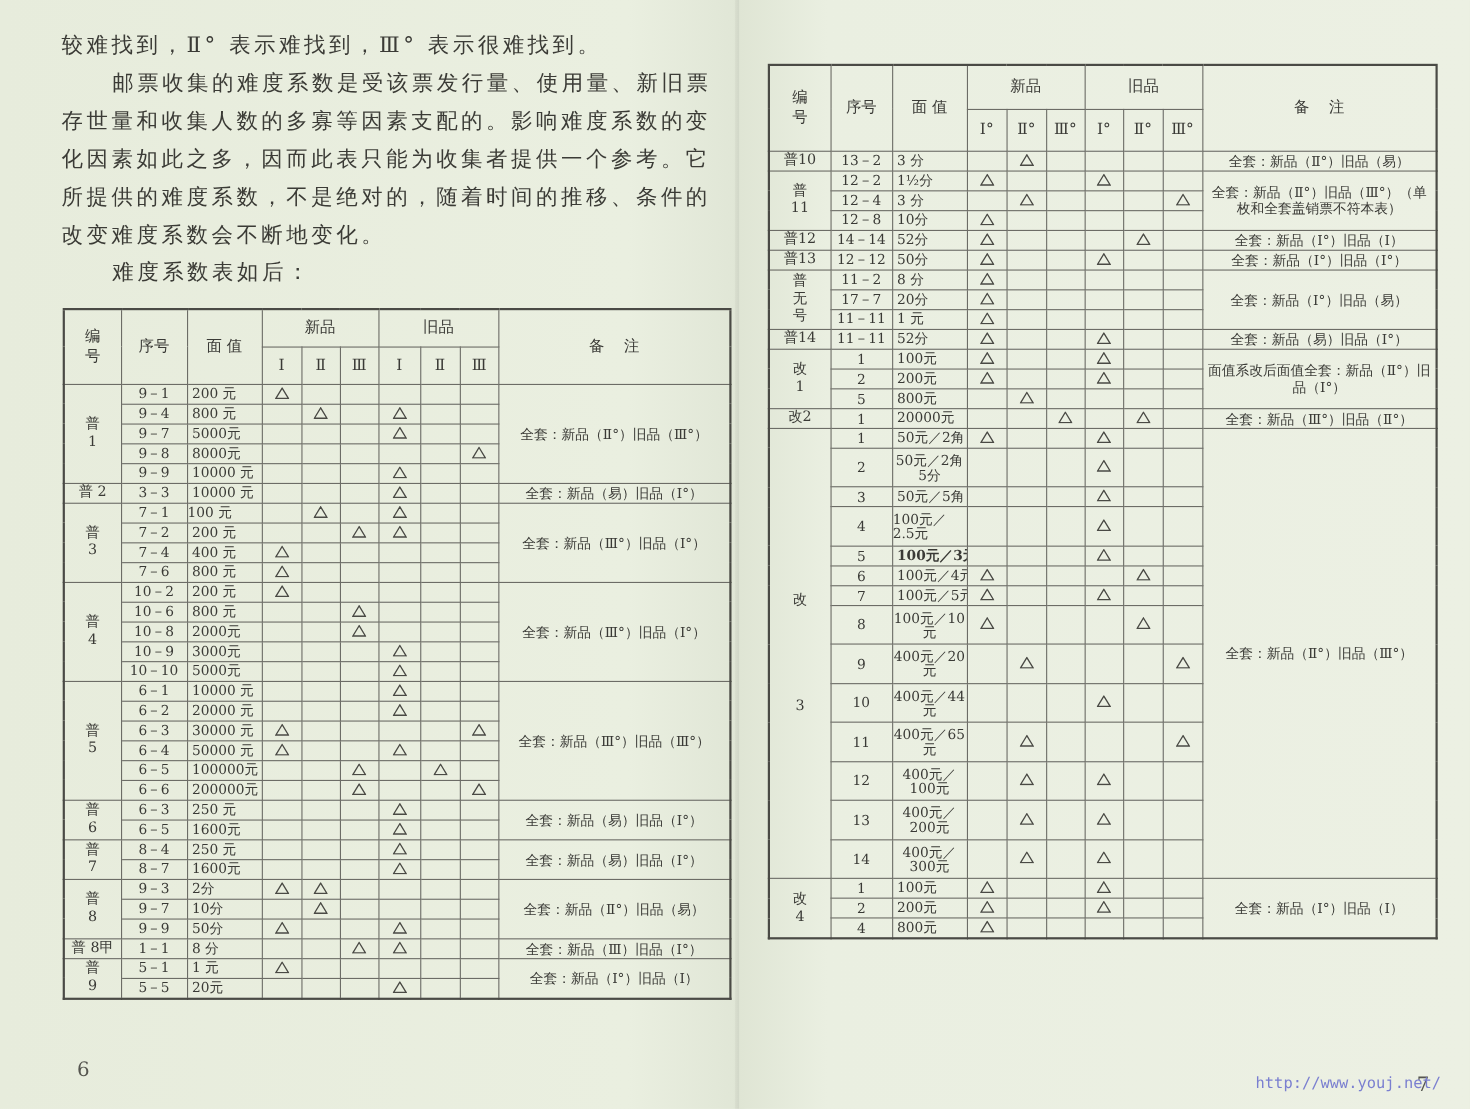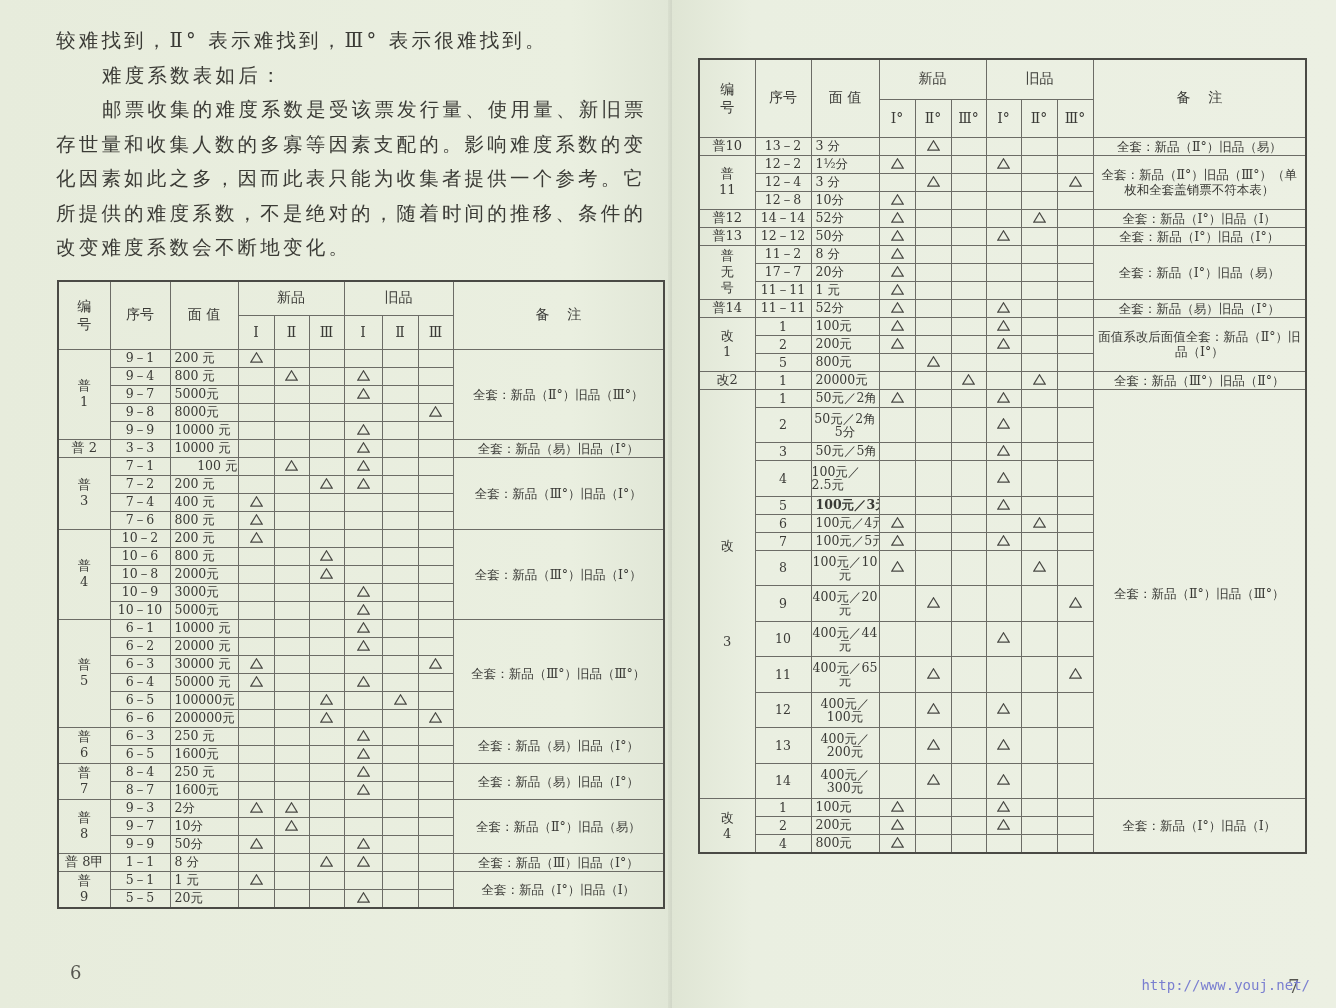--- a/index.html
+++ b/index.html
@@ -33,22 +33,22 @@
   .url { position:absolute; right:26px; top:977px; font-family:"DejaVu Sans Mono","Liberation Mono",monospace; font-size:14px; color:#7a7fd0; }
   .ghost { position:absolute; color:rgba(80,90,70,0.12); font-size:14px; letter-spacing:2px; }
 </style>
 </head>
 <body>
 
 <div class="page page-left">
   <div class="ghost" style="left:470px;top:40px;"></div>
   <div class="para" style="top:24px;">
     <p>较难找到，Ⅱ° 表示难找到，Ⅲ° 表示很难找到。</p>
+    <p class="indent">邮票收集的难度系数是受该票发行量、使用量、新旧票存世量和收集人数的多寡等因素支配的。影响难度系数的变化因素如此之多，因而此表只能为收集者提供一个参考。它所提供的难度系数，不是绝对的，随着时间的推移、条件的改变难度系数会不断地变化。</p>
     <p class="indent">难度系数表如后：</p>
-    <p class="indent">邮票收集的难度系数是受该票发行量、使用量、新旧票存世量和收集人数的多寡等因素支配的。影响难度系数的变化因素如此之多，因而此表只能为收集者提供一个参考。它所提供的难度系数，不是绝对的，随着时间的推移、条件的改变难度系数会不断地变化。</p>
   </div>
 
   <table class="grid" id="left-table">
     <colgroup>
       <col style="width:52px">
         <col style="width:60px">
         <col style="width:68px">
       <col style="width:36px">
         <col style="width:35px">
         <col style="width:35px">
@@ -153,21 +153,21 @@
                 <polygon points="6.5,0.8 12.2,10.2 0.8,10.2" fill="none" stroke="#4a4a45" stroke-width="1.2"></polygon>
               </svg></span></td>
           <td></td>
           <td></td>
           <td rowspan="1" class="remark">全套：新品（易）旧品（Ⅰ°）</td>
         </tr>
         <tr style="height: 17.8px;">
           <td rowspan="4" class="grp" style="white-space: pre-line;">普
 3</td>
           <td>7－1</td>
-          <td style="text-align: right; padding-left: 12px; margin-top: 28px;">100 元</td>
+          <td style="text-align: left; padding-left: 0; margin-top: 28px;">100 元</td>
           <td></td>
           <td><span class="tri-shape"><svg width="13" height="11" viewBox="0 0 13 11">
                 <polygon points="6.5,0.8 12.2,10.2 0.8,10.2" fill="none" stroke="#4a4a45" stroke-width="1.2"></polygon>
               </svg></span></td>
           <td></td>
           <td><span class="tri-shape"><svg width="13" height="11" viewBox="0 0 13 11">
                 <polygon points="6.5,0.8 12.2,10.2 0.8,10.2" fill="none" stroke="#4a4a45" stroke-width="1.2"></polygon>
               </svg></span></td>
           <td></td>
           <td></td>

